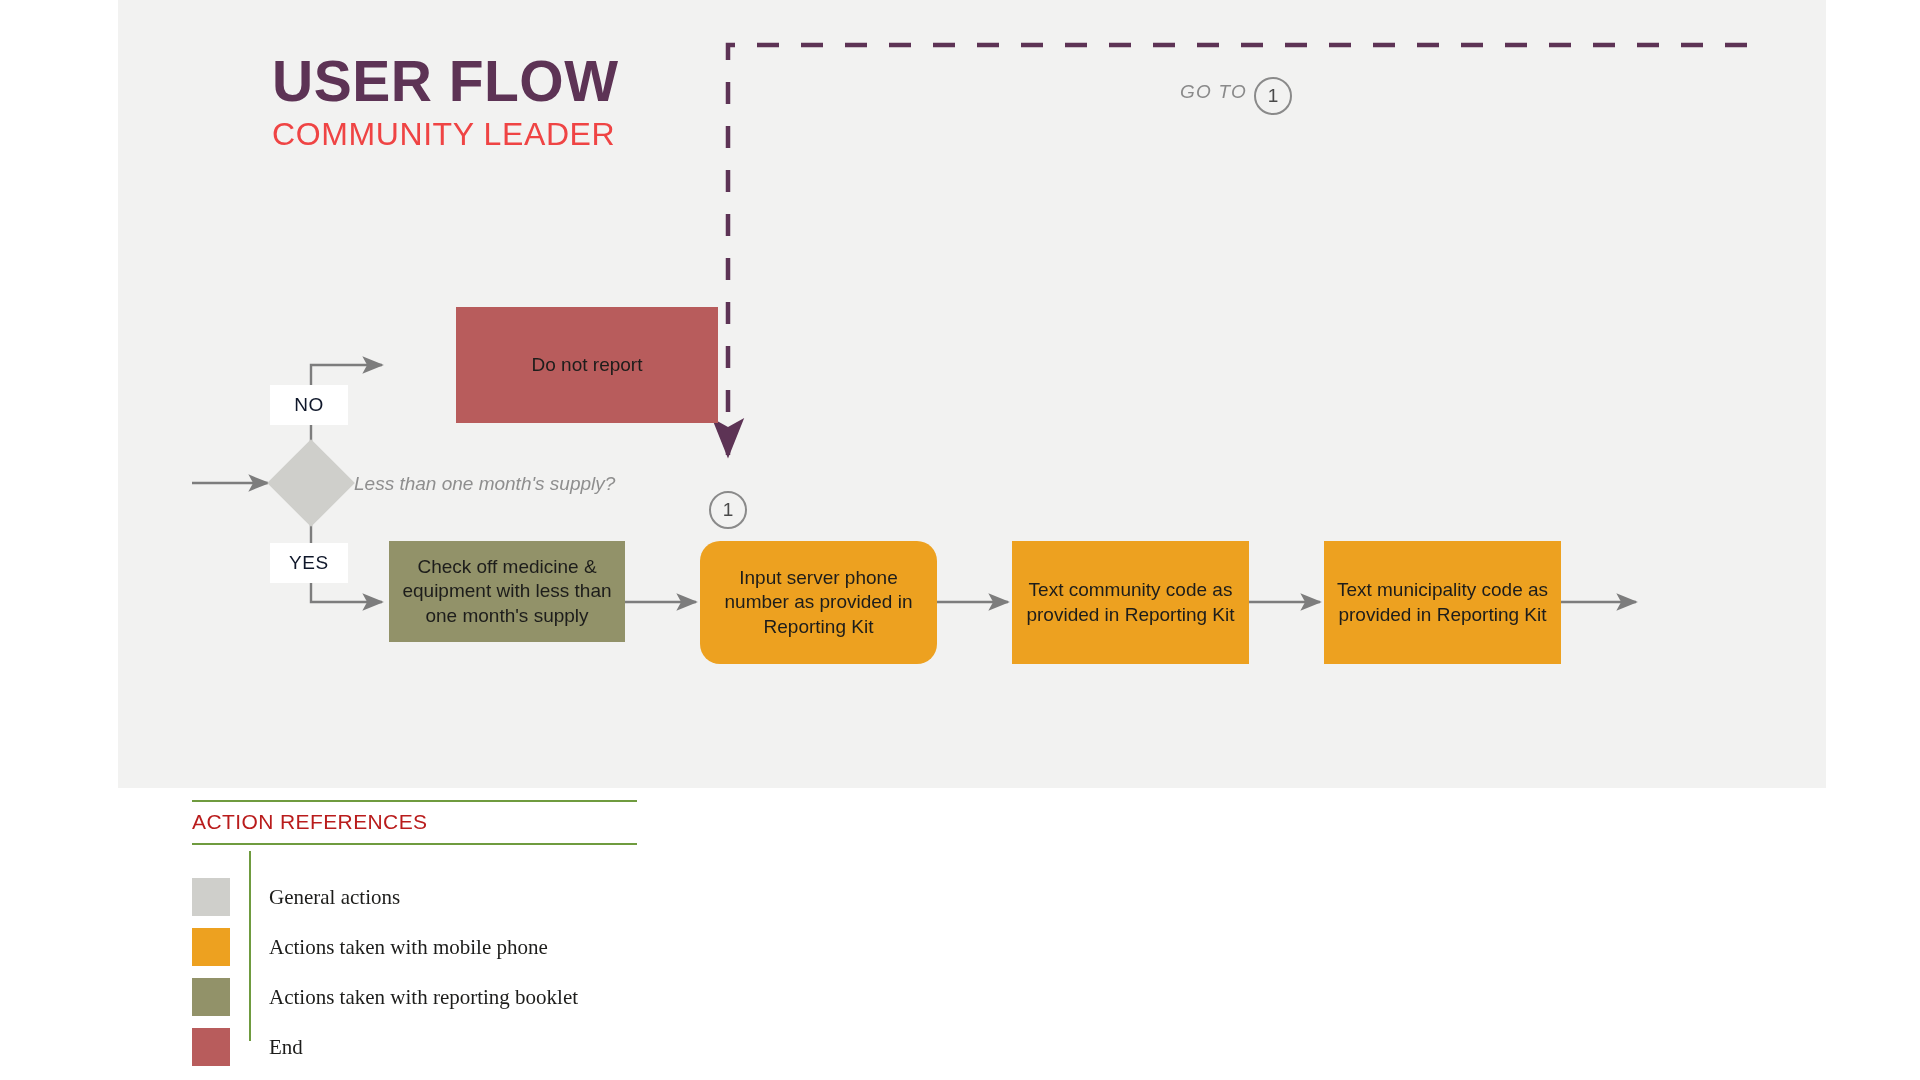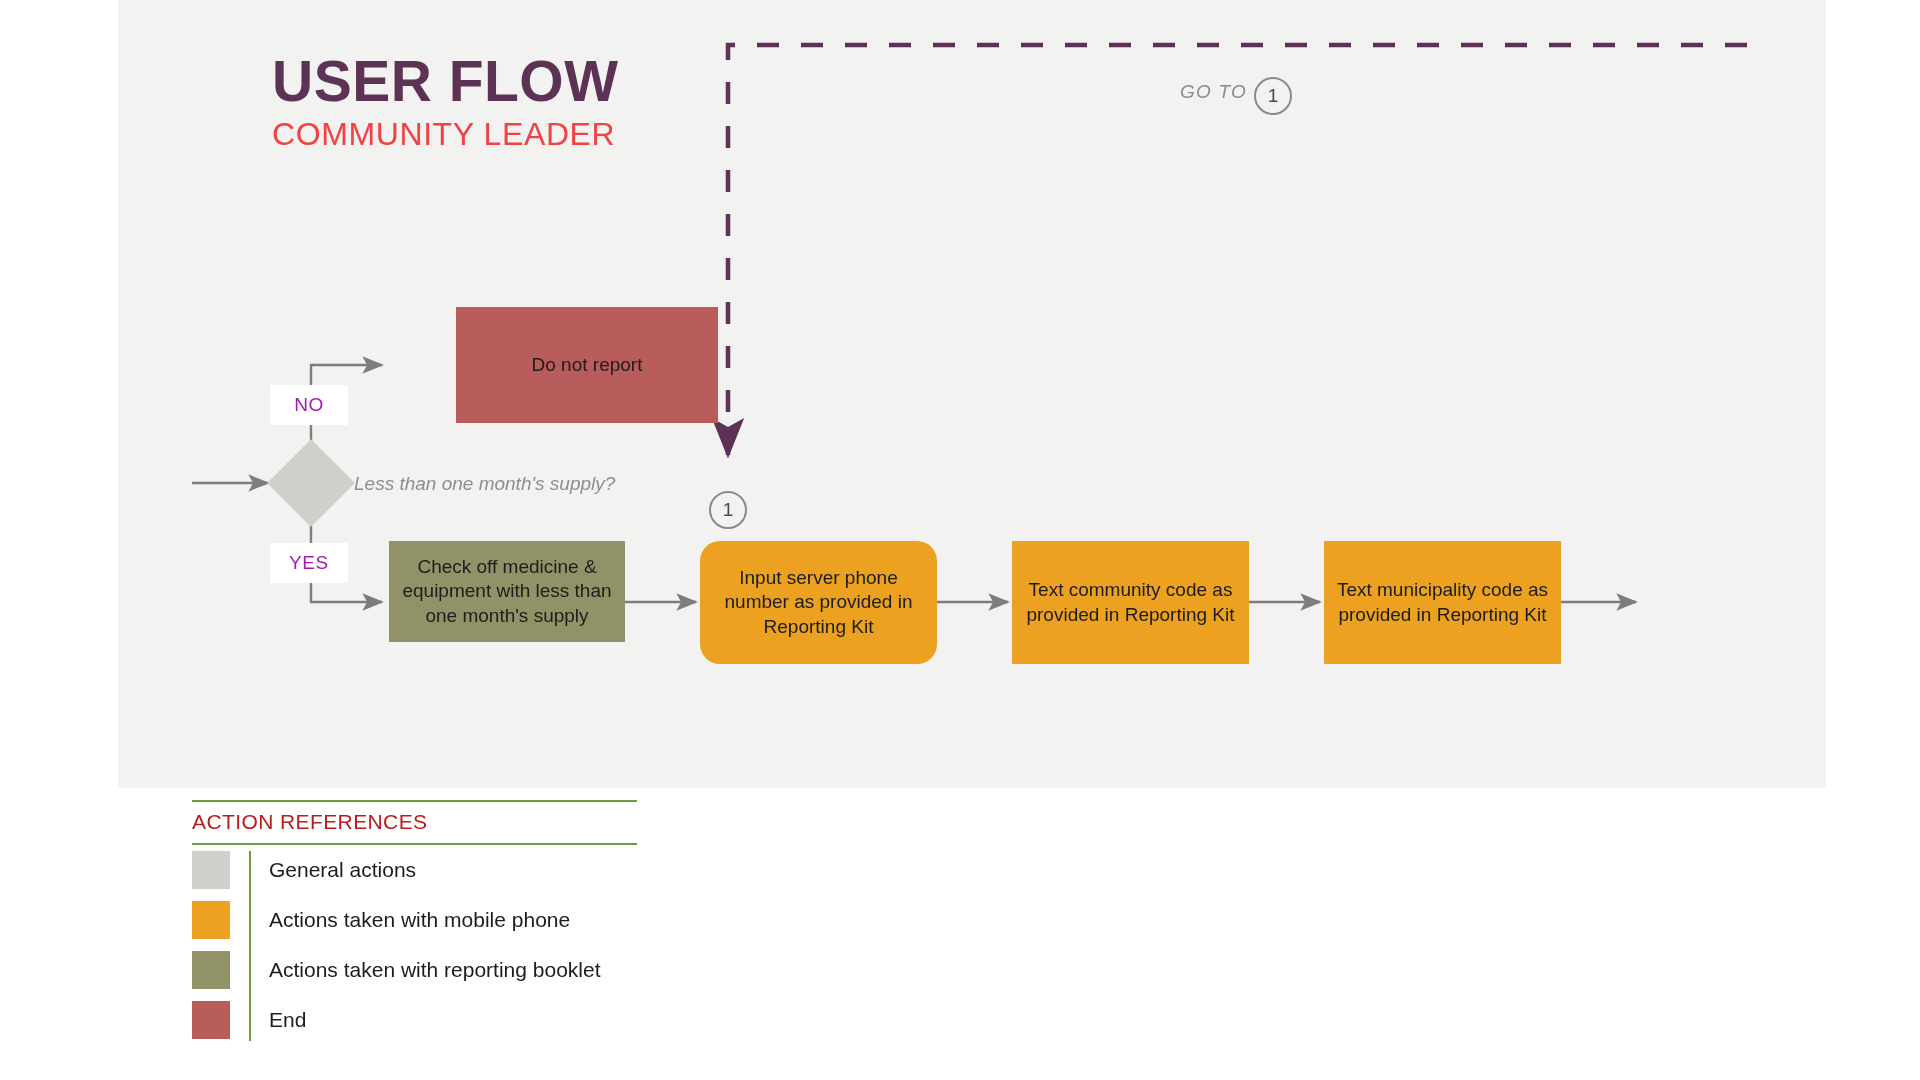--- a/index.html
+++ b/index.html
@@ -82,21 +82,21 @@
     font-size: 19px;
     font-style: italic;
     color: #8e8e8e;
     white-space: nowrap;
   }
 
   
   .branch-label {
     position: absolute;
     background: #ffffff;
-    color: #a21caf;
+    color: #0f172a;
     font-size: 19px;
     letter-spacing: 0.6px;
     display: flex;
     align-items: center;
     justify-content: center;
     box-sizing: border-box;
   }
 
   
   .connector-circle {
@@ -144,21 +144,22 @@
     width: 445px;
   }
   #legend-title {
     font-size: 21px;
     letter-spacing: 0.4px;
     color: #b91c1c;
     padding: 8px 0 9px 0;
   }
   #legend-body {
     position: relative;
-    padding-top: 0;
+    padding-top: 27px;
+    font-family: Liberation Serif, serif;
   }
   #legend-divider {
     position: absolute;
     left: 57px;
     top: 6px;
     width: 2px;
     height: 190px;
     background: #6f9b3f;
   }
   .legend-row {

